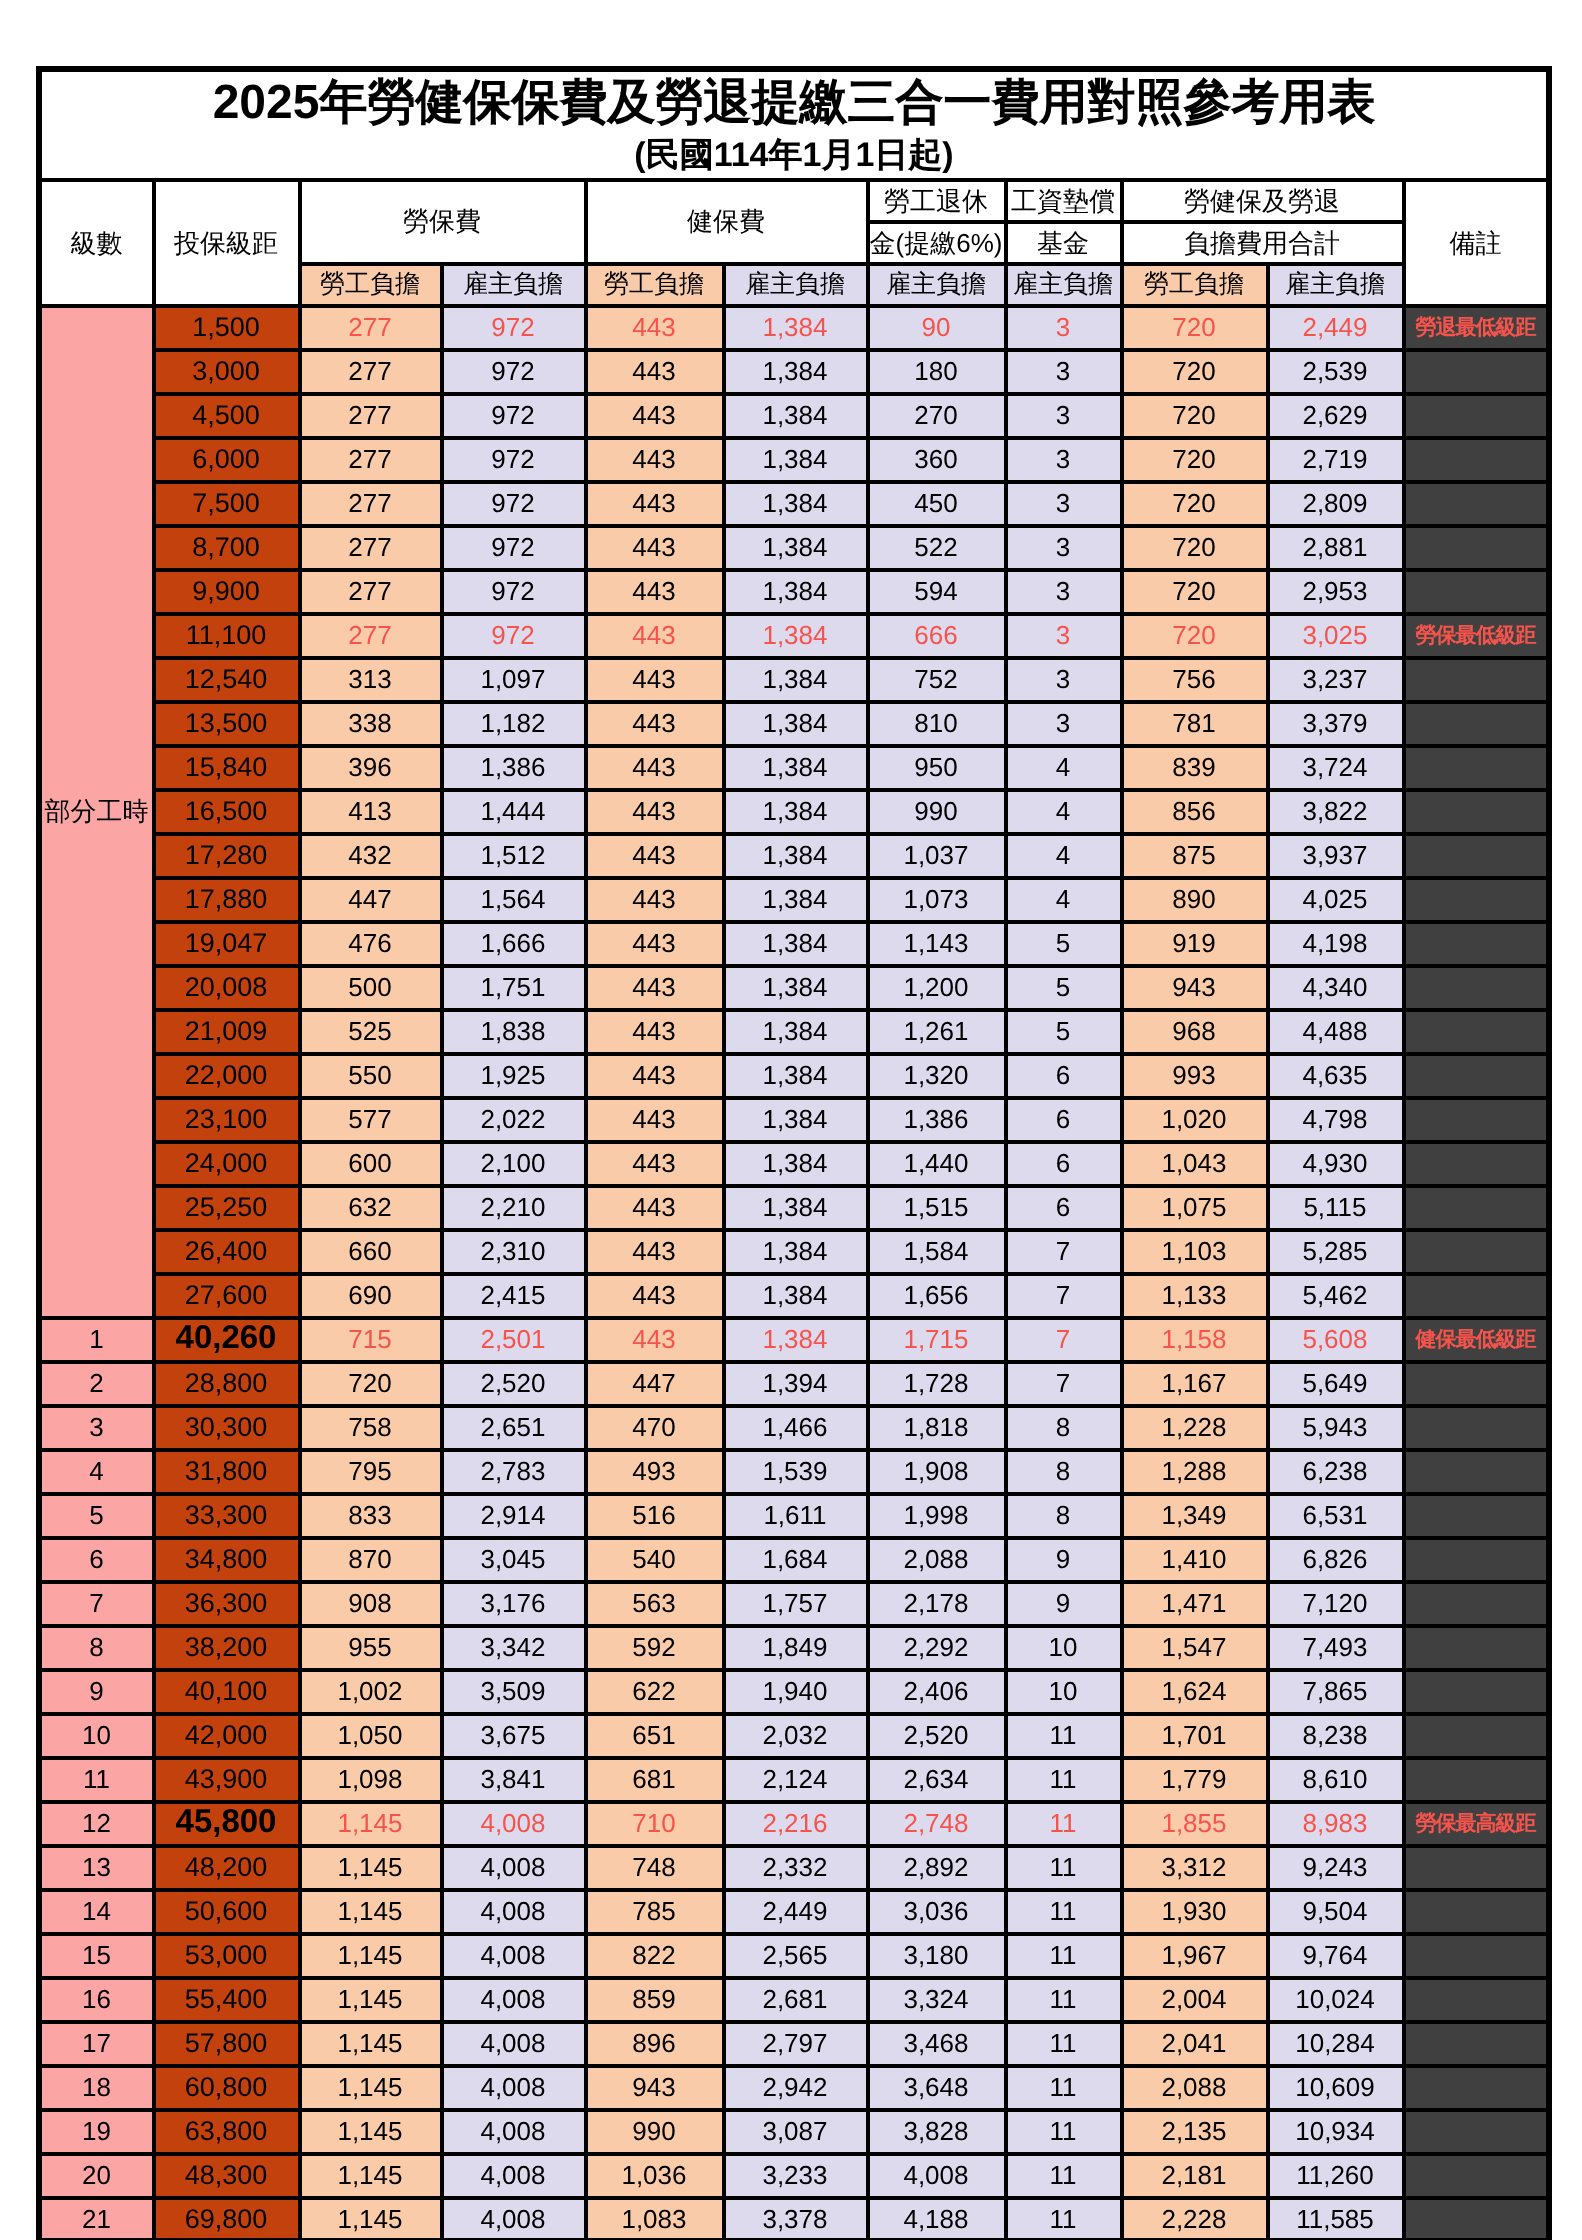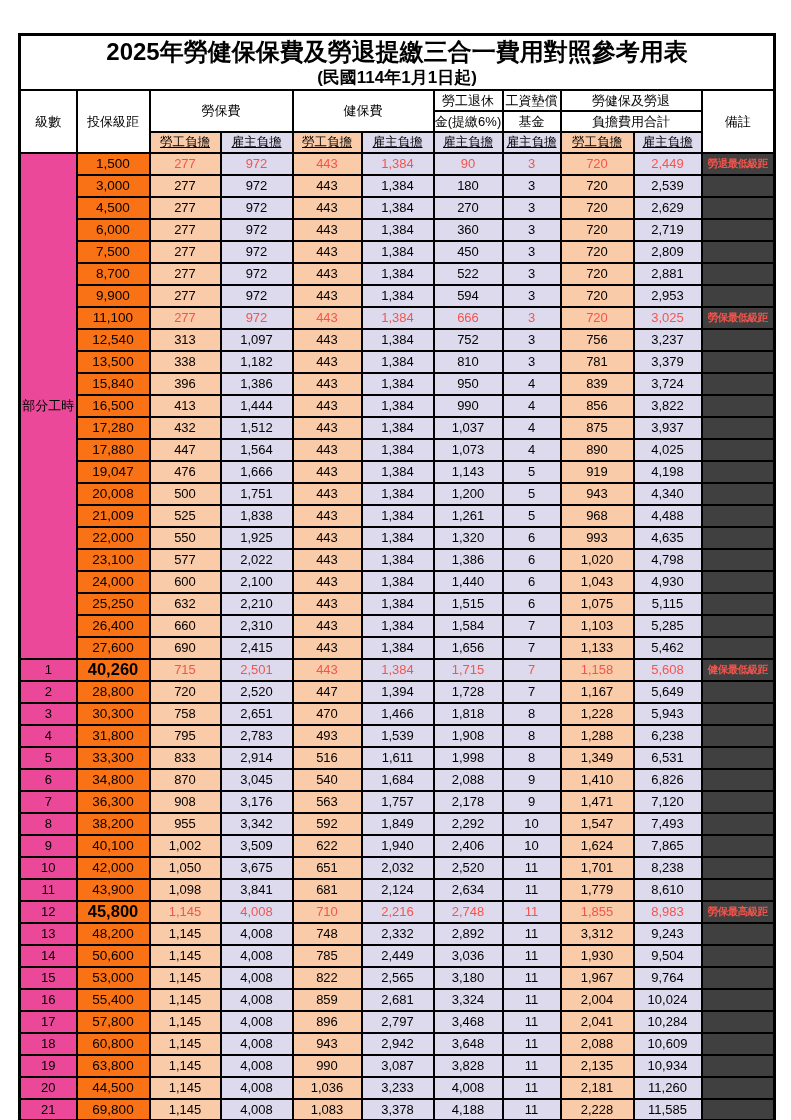--- a/index.html
+++ b/index.html
@@ -22,27 +22,27 @@
     text-align:center;
     vertical-align:middle;
     font-weight:normal;
     overflow:hidden;
     white-space:nowrap;
   }
   .title-cell{height:52px;border-bottom:2px solid #000;}
   .title-line{font-size:24px;font-weight:bold;line-height:1.35;}
   .subtitle-line{font-size:17px;font-weight:bold;line-height:1.2;}
   thead tr.hrow th{height:19px;font-size:13px;line-height:1;}
-  thead tr.subhead th{font-size:12.5px;text-decoration:underline;}
+  thead tr.subhead th{font-size:12.5px;}
   .c-or{background:#FACBA8;}
   .c-lv{background:#DEDAEE;}
   tbody tr{height:22px;}
   tbody td{font-size:13px;}
-  td.level-cell{font-size:13px;background:#ec4899;}
-  td.bracket-cell{font-size:13.5px;background:#f97316;}
+  td.level-cell{font-size:13px;background:#fca5a5;}
+  td.bracket-cell{font-size:13.5px;background:#c2410c;}
   td.bracket-cell.big{font-size:16.5px;font-weight:600;}
   td.remark-cell{font-size:10.5px;letter-spacing:-0.5px;background:#404040;}
   tr.red-row td.val,
   tr.red-row td.remark-cell{color:#F4544C;}
   td.remark-cell{color:#F4544C;font-weight:bold;}
 </style>
 </head>
 <body>
 
 <div class="sheet">
@@ -613,21 +613,21 @@
           <td class="c-or val">990</td>
           <td class="c-lv val">3,087</td>
           <td class="c-lv val">3,828</td>
           <td class="c-lv val">11</td>
           <td class="c-or val">2,135</td>
           <td class="c-lv val">10,934</td>
           <td class="remark-cell"></td>
         </tr>
         <tr>
           <td class="level-cell">20</td>
-          <td class="bracket-cell">44,500</td>
+          <td class="bracket-cell">48,300</td>
           <td class="c-or val">1,145</td>
           <td class="c-lv val">4,008</td>
           <td class="c-or val">1,036</td>
           <td class="c-lv val">3,233</td>
           <td class="c-lv val">4,008</td>
           <td class="c-lv val">11</td>
           <td class="c-or val">2,181</td>
           <td class="c-lv val">11,260</td>
           <td class="remark-cell"></td>
         </tr>

